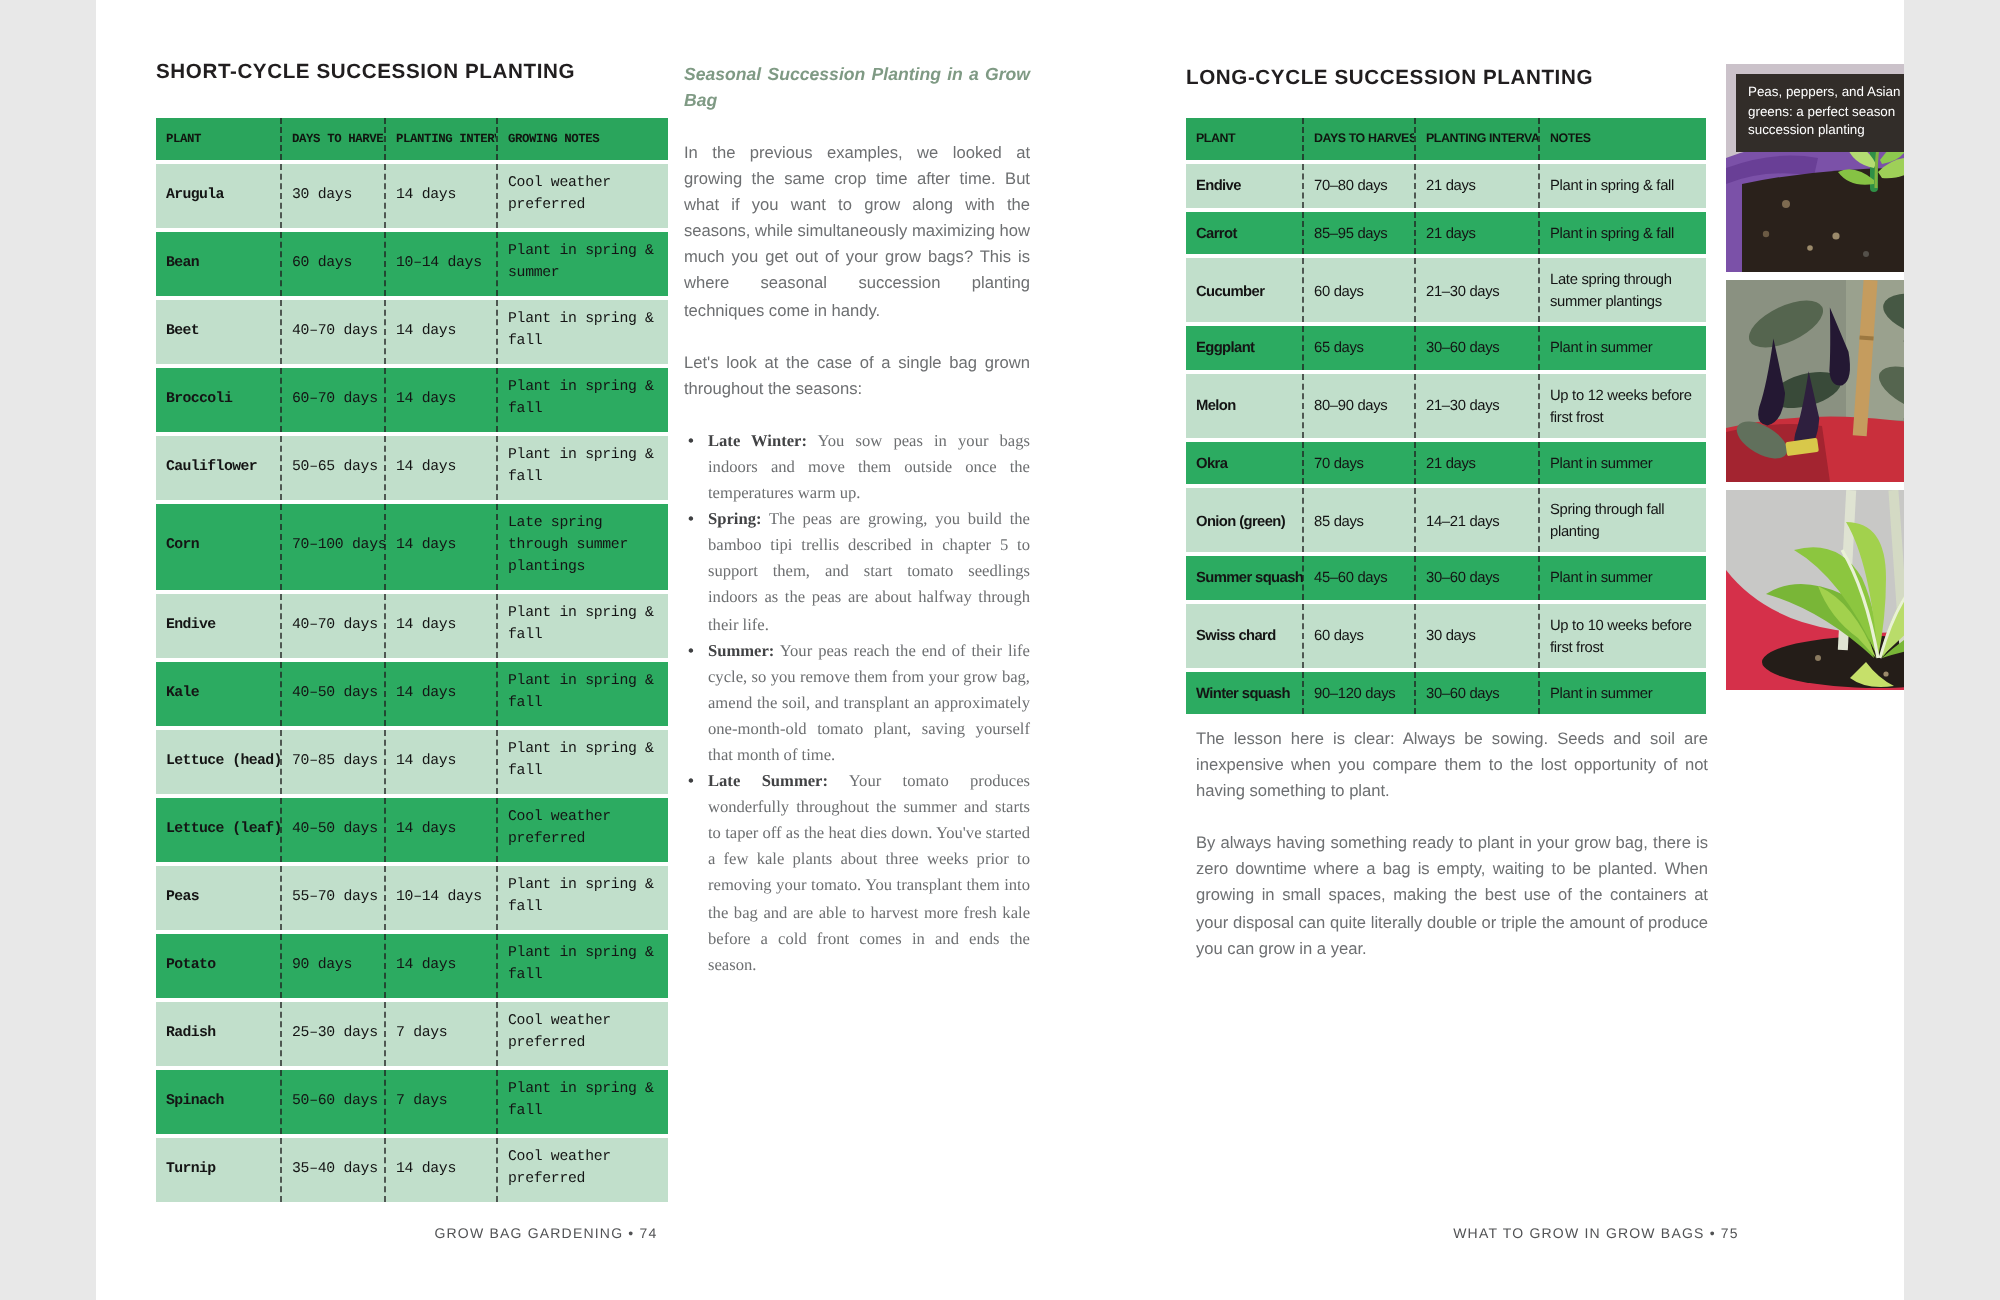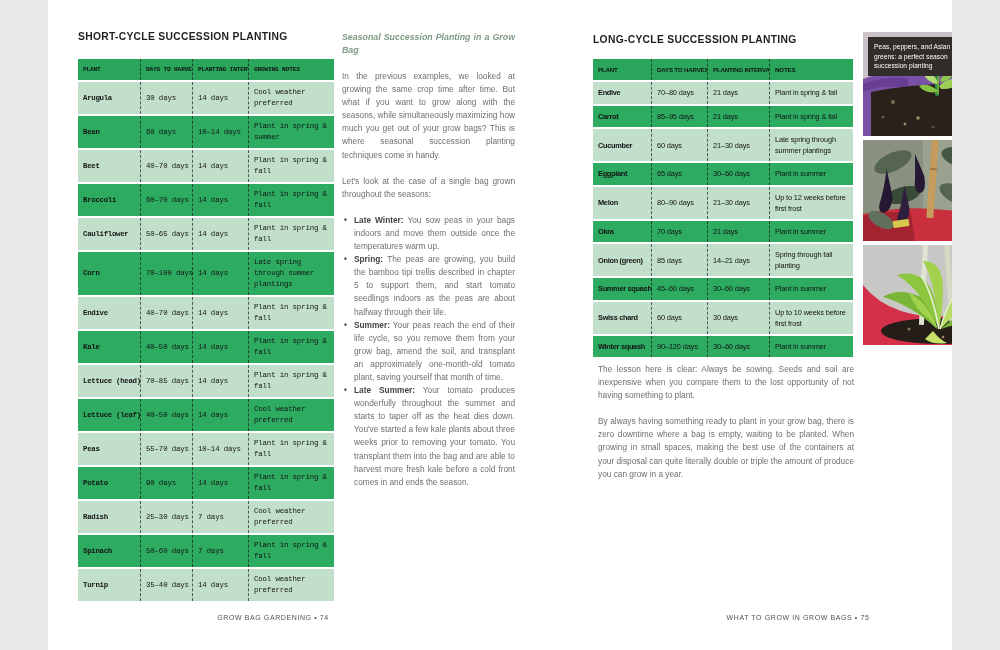--- a/index.html
+++ b/index.html
@@ -33,21 +33,21 @@
   .td.plant{font-weight:bold;letter-spacing:-.3px;white-space:nowrap;}
   .td.nw{white-space:nowrap;}
   .th + .th,.td + .td{border-left:1px dashed rgba(30,30,30,.7);}
   
   .col{position:absolute;color:#6d6f71;font-size:8.3px;line-height:13.1px;}
   .col p{margin:0 0 13px 0;text-align:justify;}
   .green-head{
     font-weight:bold;font-style:italic;color:#7f9a84;font-size:8.8px;
     line-height:13px;margin:0 0 4px 0;
   }
-  ul.seasons{list-style:none;margin:0;padding:0 0 0 2px;}
+  ul.seasons{list-style:none;margin:0;padding:0 0 0 2px;font-family:Liberation Serif, serif;}
   ul.seasons li{
     position:relative;padding-left:10px;text-align:justify;margin:0;
   }
   ul.seasons li::before{
     content:"\2022";position:absolute;left:0;top:0;color:#3f4042;font-weight:bold;
   }
   .lead{font-weight:bold;color:#424345;}
   
   .photos{position:absolute;left:815px;top:32px;width:152px;}
   .photo{position:relative;width:152px;margin-bottom:4px;font-size:0;}

